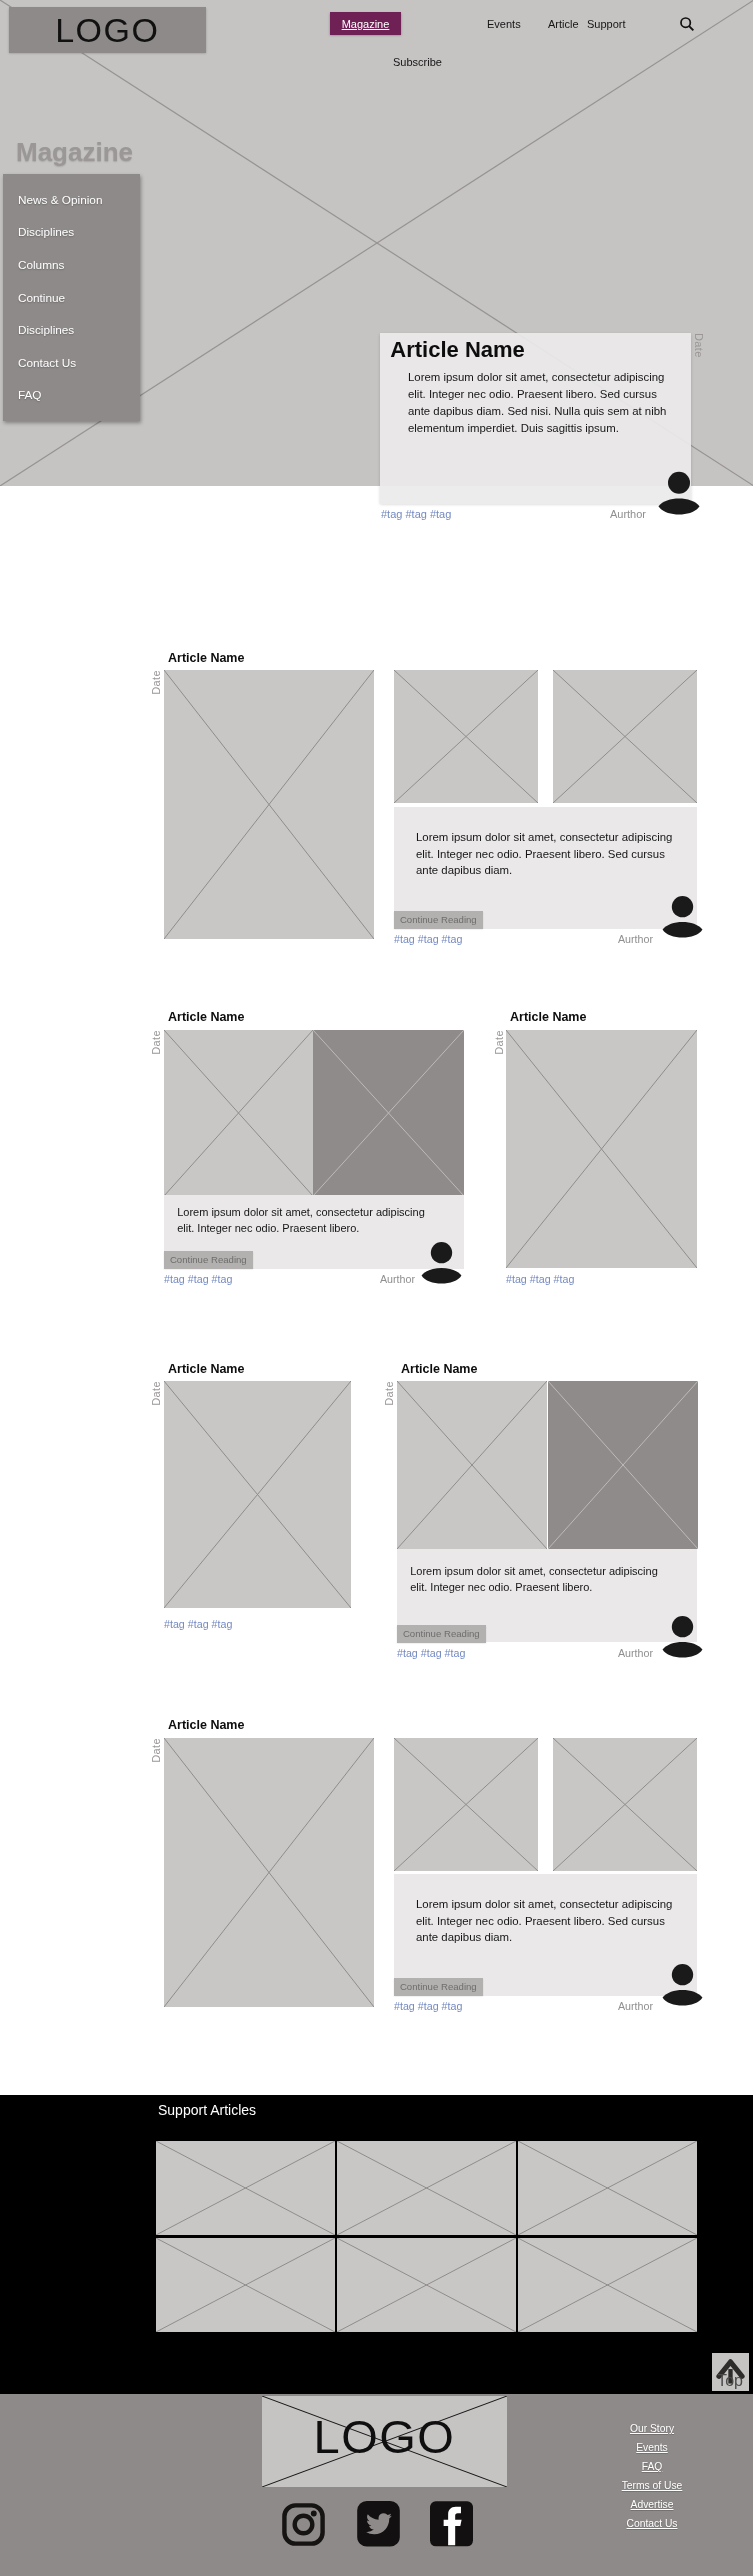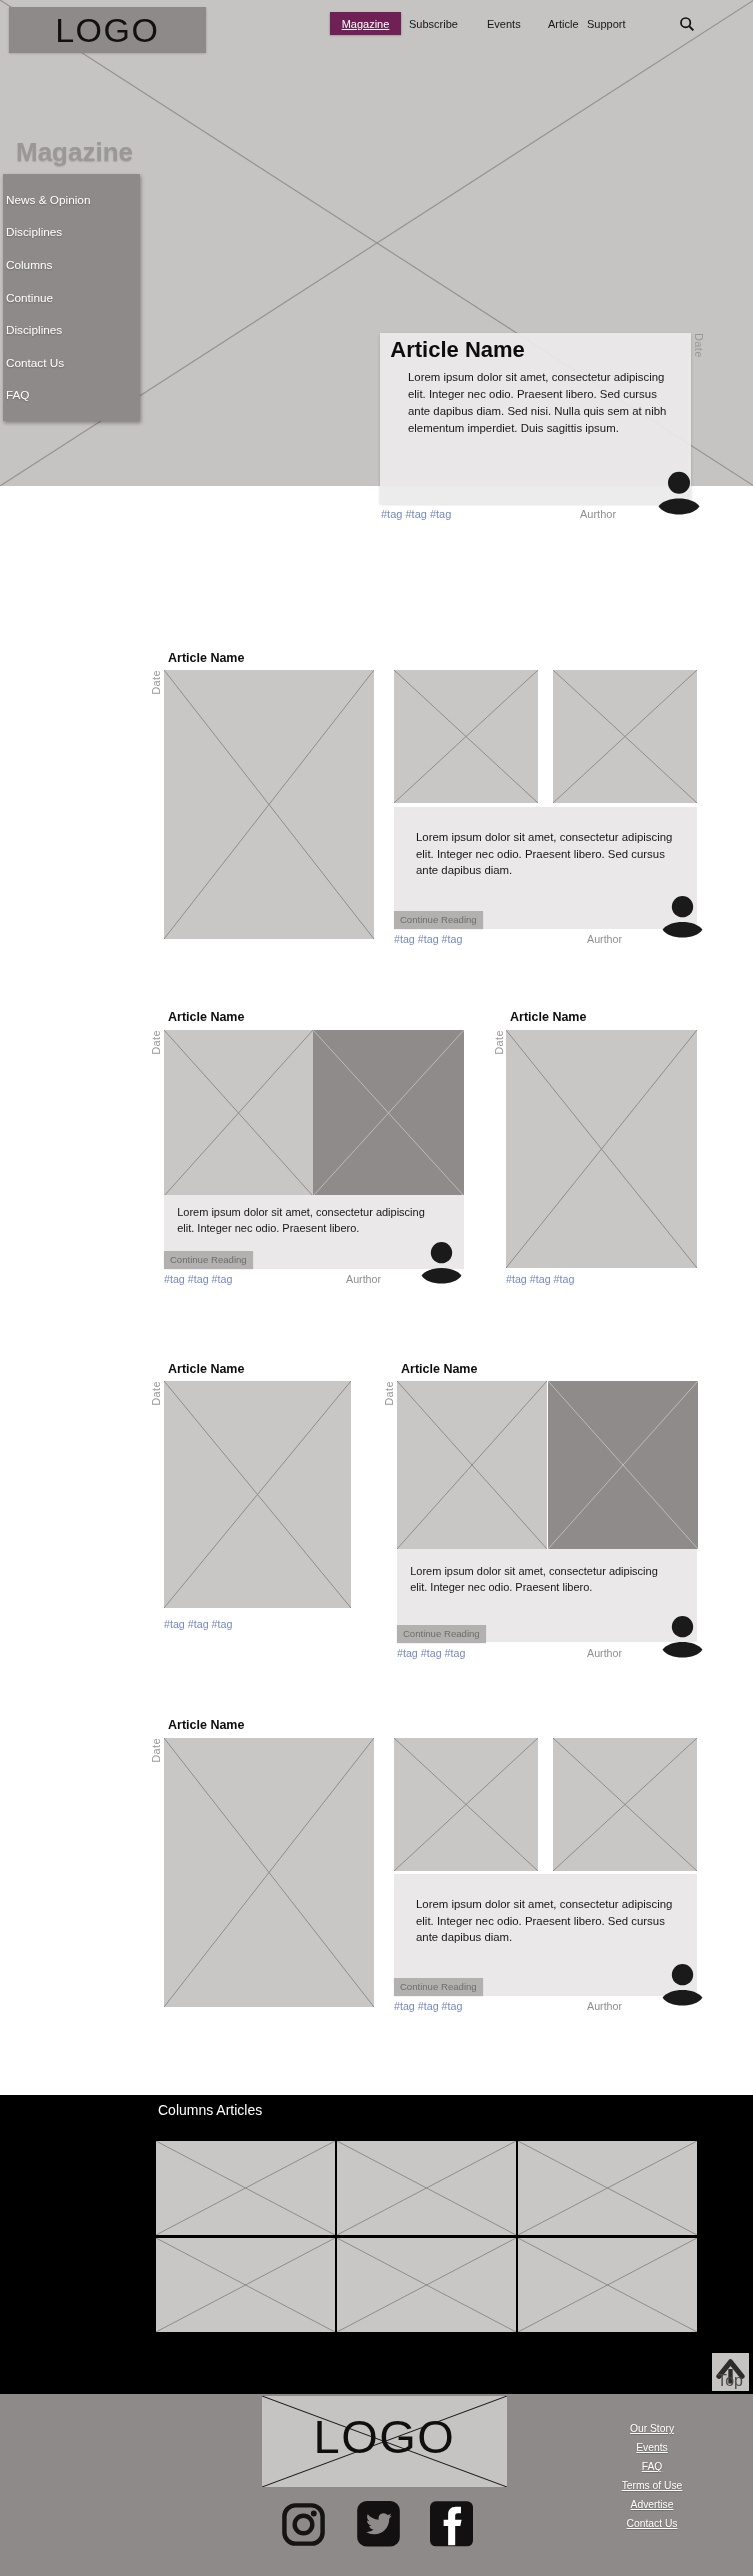--- a/index.html
+++ b/index.html
@@ -20,36 +20,36 @@
             display:flex;align-items:center;justify-content:center;box-shadow:0 0.7px 2.2px rgba(0,0,0,.25);}
   .logo-box span{font-size:34px;color:#111;letter-spacing:1.5px;}
   .nav-item{position:absolute;top:11.8px;height:23.6px;display:flex;align-items:center;font-size:11px;color:#161616;cursor:pointer;}
   .nav-item.active{background:#6f2155;color:#ffffff;justify-content:center;box-shadow:0 0.7px 2.2px rgba(0,0,0,.35);}
   .nav-item.active span{text-decoration:underline;}
   .search{position:absolute;left:679px;top:16px;width:16px;height:16px;cursor:pointer;}
   .mag-title{position:absolute;left:16px;top:137px;font-size:26px;font-weight:bold;color:#9b9797;
              text-shadow:0 0.7px 1.5px rgba(0,0,0,.15);}
   .side-menu{position:absolute;left:2.9px;top:174px;width:137px;height:247px;background:#8f8a8a;
              box-shadow:0.7px 1.5px 3.7px rgba(0,0,0,.35);display:flex;flex-direction:column;justify-content:space-evenly;}
-  .side-menu .mi{padding-left:3px;font-size:11.8px;color:#ffffff;text-shadow:0 0.7px 1.5px rgba(0,0,0,.25);cursor:pointer;}
+  .side-menu .mi{padding-left:15px;font-size:11.8px;color:#ffffff;text-shadow:0 0.7px 1.5px rgba(0,0,0,.25);cursor:pointer;}
   
   .hero-card{position:absolute;left:380px;top:333px;width:311px;height:171px;background:rgba(236,234,234,0.92);
              box-shadow:0 0.7px 2.9px rgba(0,0,0,.18);}
   .hero-card h1{margin:4.4px 0 0 10.3px;font-size:22px;font-weight:bold;color:#0d0d0d;}
   .hero-card p{margin:5.9px 0 0 28px;width:271px;font-size:11.4px;line-height:1.47;color:#161616;}
   
   .art-title{position:absolute;font-size:12.5px;font-weight:bold;color:#0d0d0d;}
   .v-date{position:absolute;writing-mode:vertical-rl;font-size:11px;color:#9b9797;letter-spacing:0.4px;}
   .v-date.up{transform:rotate(180deg);}
   .txtbox{position:absolute;background:#eae8e8;}
   .txtbox p{margin:0;font-size:11.4px;line-height:1.45;color:#161616;}
   .btn-continue{position:absolute;background:#b3b0b0;color:#6f6c6c;font-size:9.6px;
                 display:flex;align-items:center;padding:0 5.9px;height:17.7px;cursor:pointer;box-shadow:0 0.7px 1.5px rgba(0,0,0,.15);}
   .tags{position:absolute;font-size:10.7px;color:#7489c0;cursor:pointer;}
-  .author-label{position:absolute;font-size:10.7px;color:#8f8f8f;}
+  .author-label{position:absolute;font-size:10.7px;color:#8f8f8f;text-align:right;}
   .person{position:absolute;}
   .person circle,.person path{fill:#1a1a1a;}
   
   #featured{position:absolute;left:0;top:2095px;width:754px;height:300px;background:#000000;}
   #featured .f-title{position:absolute;left:158px;top:7.4px;font-size:14px;color:#ffffff;}
   
   .top-btn{position:absolute;left:712px;top:2353px;width:37px;height:38px;background:#c6c3c3;cursor:pointer;
            box-shadow:0 0.7px 2.2px rgba(0,0,0,.4);}
   .top-btn .lbl{position:absolute;left:5.2px;bottom:1.5px;font-size:16px;color:#4a4a4a;}
   
@@ -73,21 +73,21 @@
     </svg>
   </div>
 
   <div class="logo-box">
     <span>LOGO</span>
   </div>
 
   <div class="nav-item active" style="left:330px;width:71px;">
     <span>Magazine</span>
   </div>
-  <div class="nav-item" style="left:409px;">
+  <div class="nav-item" style="left:393px;margin-top:38px;">
     <span>Subscribe</span>
   </div>
   <div class="nav-item" style="left:487px;">
     <span>Events</span>
   </div>
   <div class="nav-item" style="left:548px;">
     <span>Article</span>
   </div>
   <div class="nav-item" style="left:587px;">
     <span>Support</span>
@@ -247,21 +247,21 @@
   </div>
   <div class="btn-continue" style="left:394px;top:1978px;">Continue Reading</div>
   <div class="tags" style="left:394px;top:2000px;">#tag #tag #tag</div>
   <div class="author-label" style="left:587px;top:2000px;width:66px;">Aurthor</div>
   <svg class="person" style="left:661px;top:1964px;width:43px;height:47px;" viewBox="0 0 60 66">
     <circle cx="30" cy="15" r="15"></circle>
     <path d="M2 47 C13 33 47 33 58 47 C49 62 11 62 2 47 Z"></path>
   </svg>
 
   <div id="featured">
-    <div class="f-title">Columns Articles</div>
+    <div class="f-title">Support Articles</div>
     <div class="ph" style="left:156px;top:46px;width:179px;height:94px;">
       <svg class="x" viewBox="0 0 100 100" preserveAspectRatio="none">
           <line x1="0" y1="0" x2="100" y2="100"></line>
           <line x1="0" y1="100" x2="100" y2="0"></line>
         </svg>
     </div>
     <div class="ph" style="left:337px;top:46px;width:179px;height:94px;">
       <svg class="x" viewBox="0 0 100 100" preserveAspectRatio="none">
           <line x1="0" y1="0" x2="100" y2="100"></line>
           <line x1="0" y1="100" x2="100" y2="0"></line>

